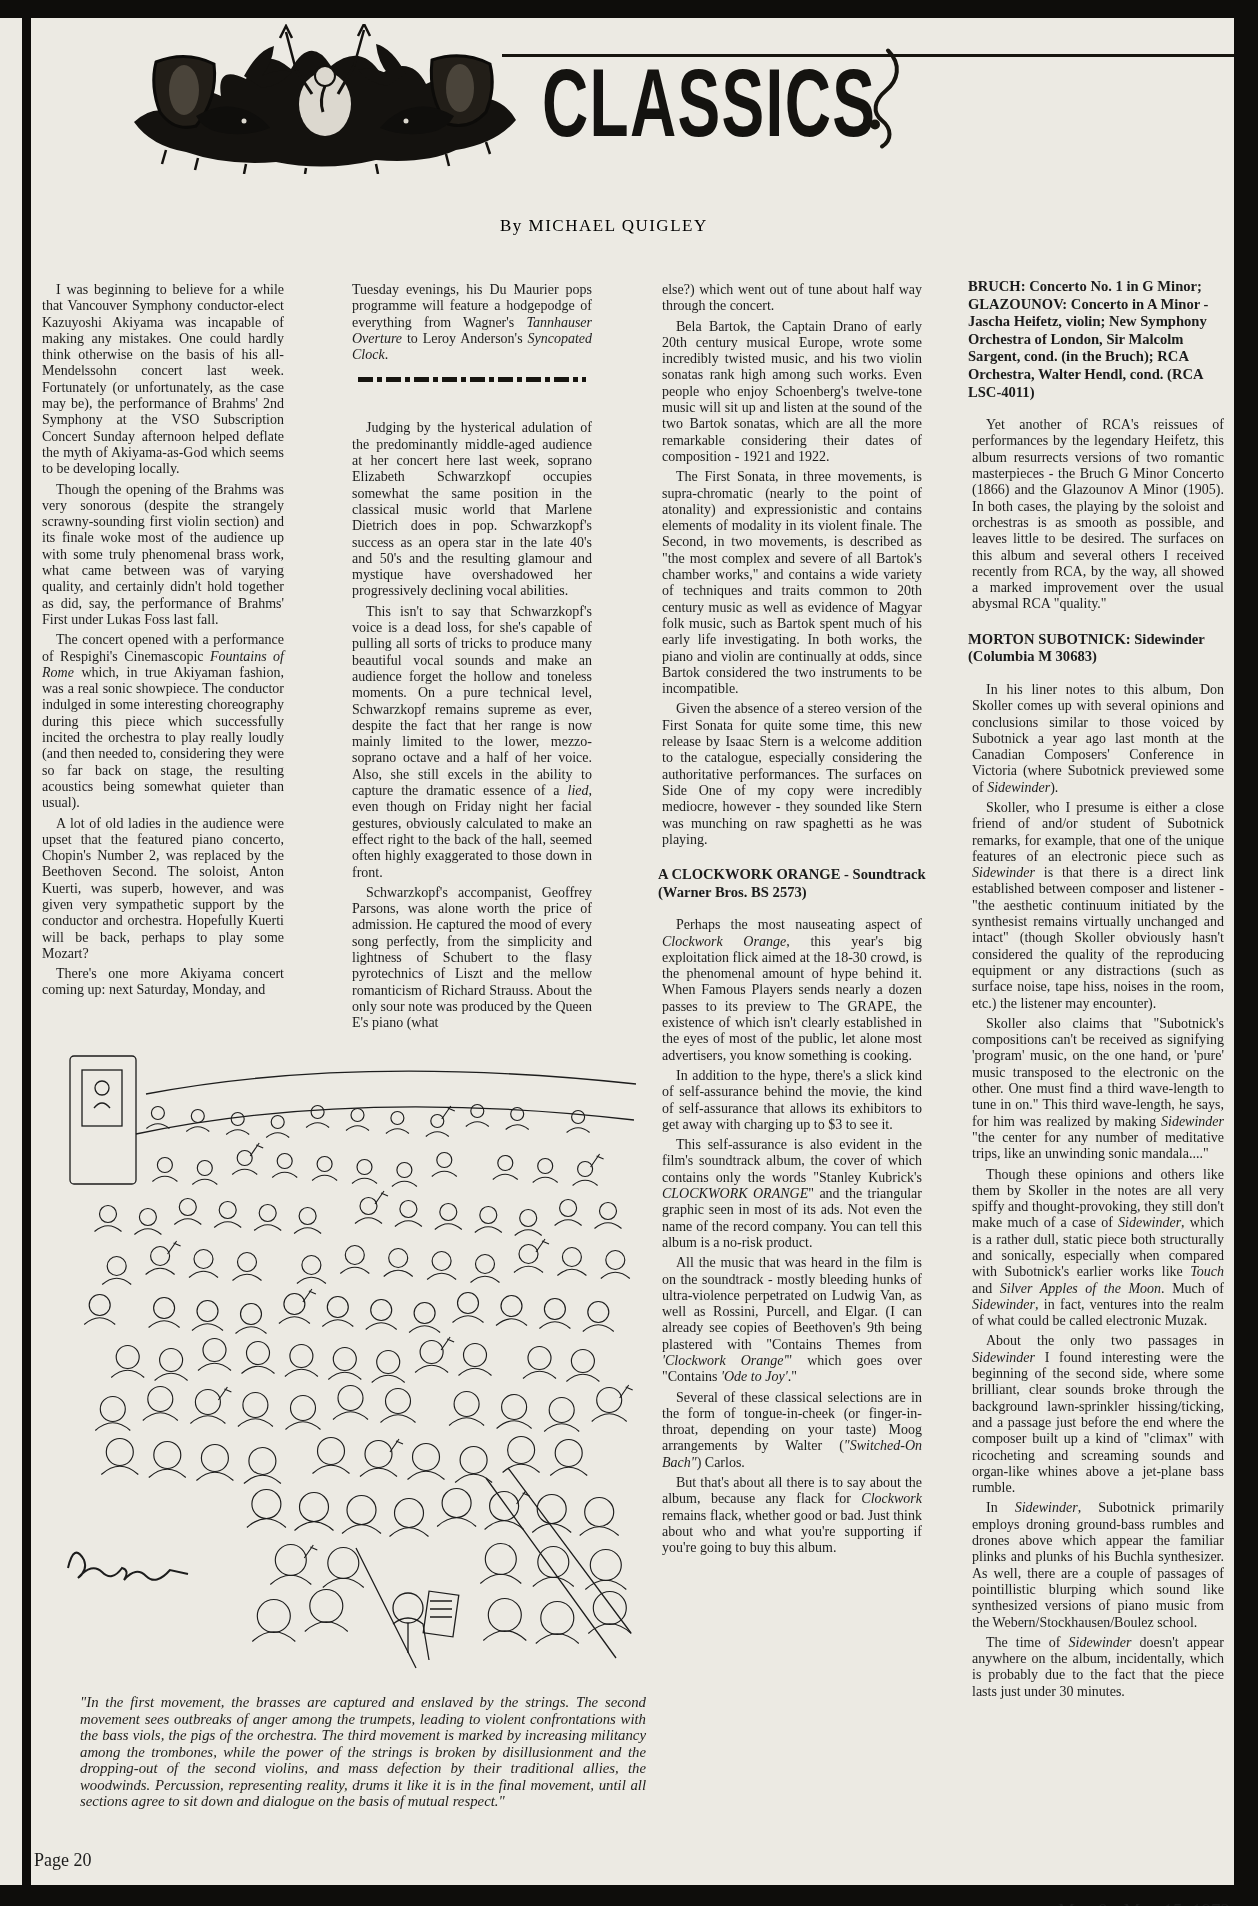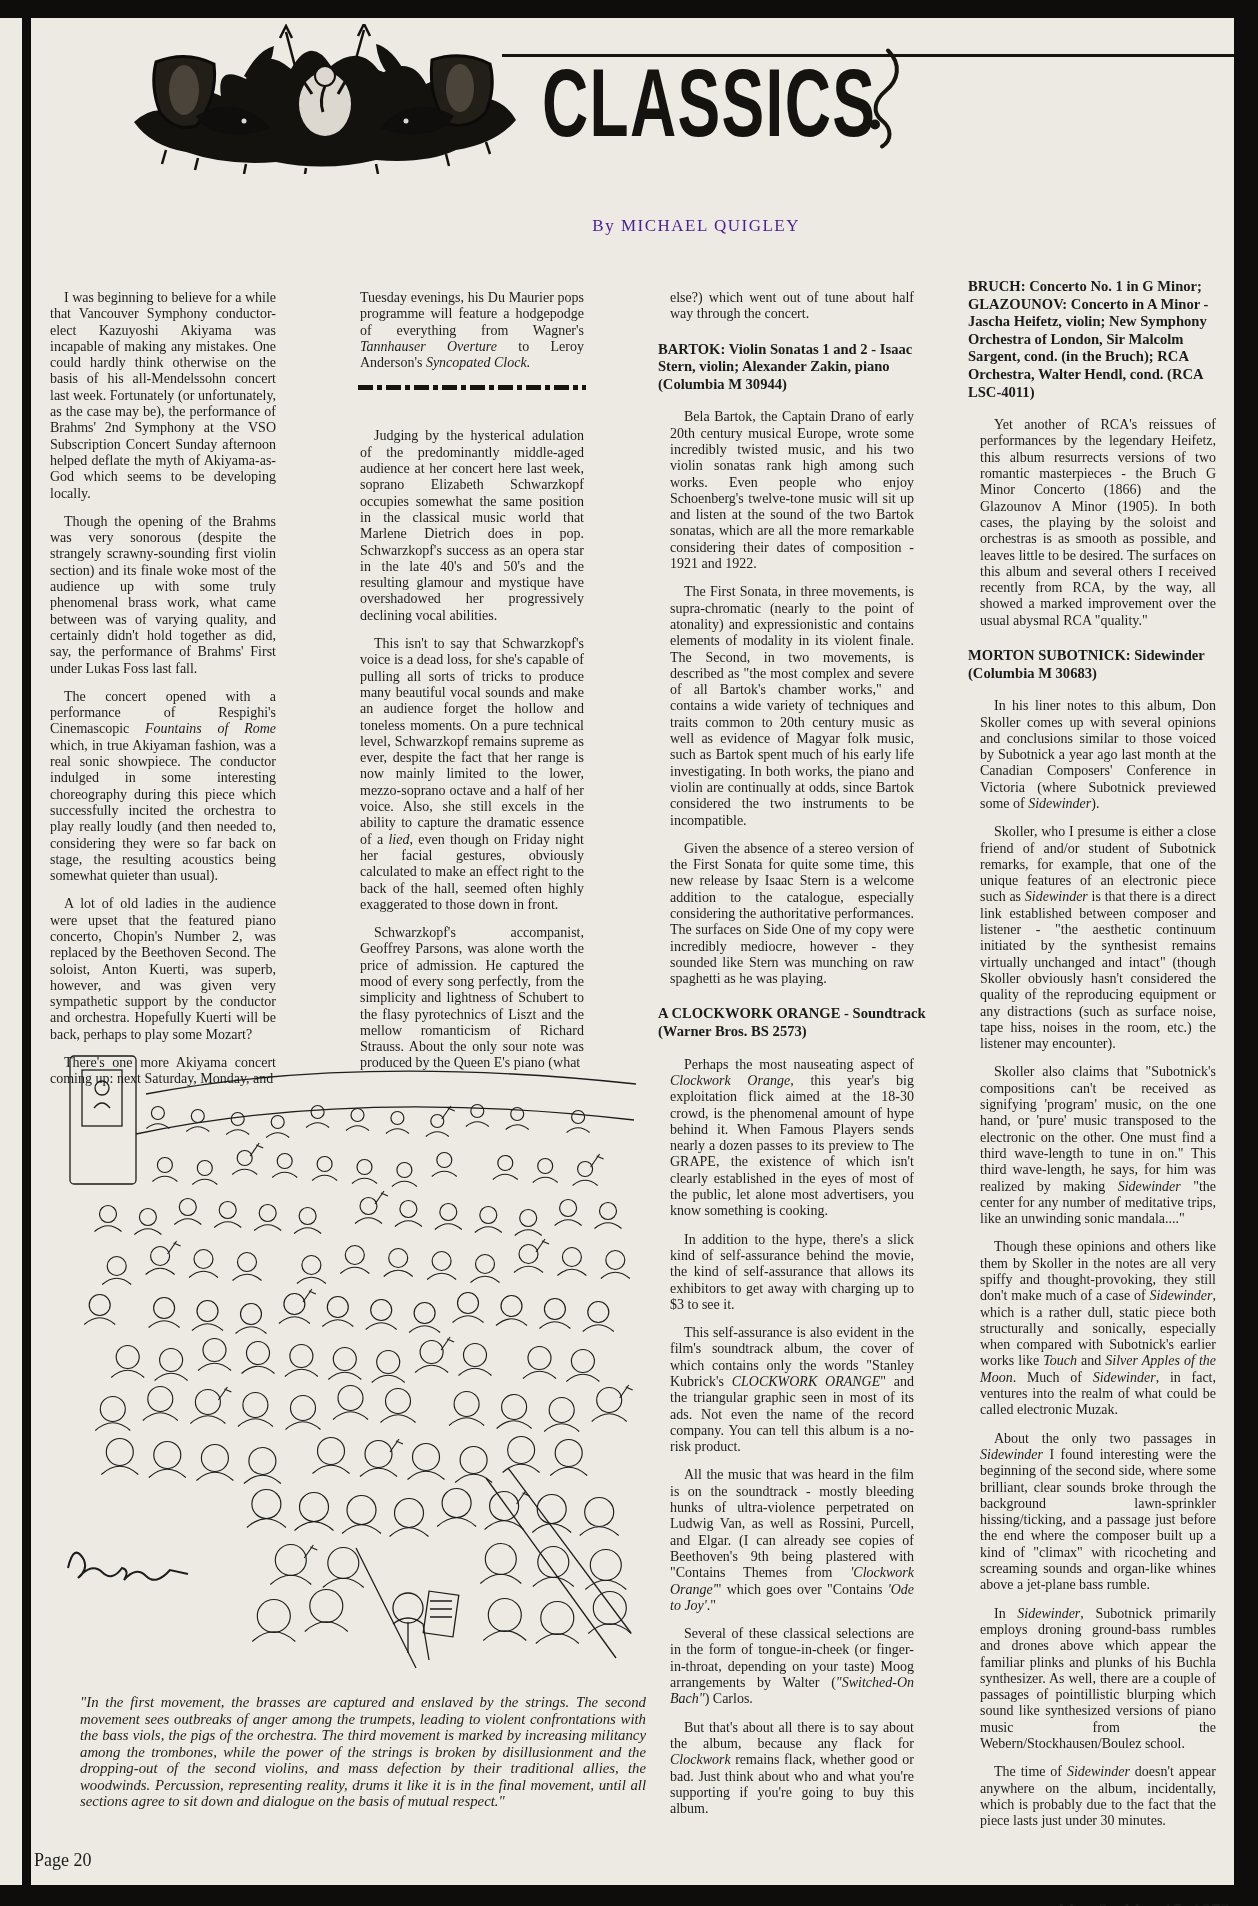--- a/index.html
+++ b/index.html
@@ -10,25 +10,25 @@
   .frame-left{position:absolute;left:22px;top:14px;width:9px;height:1874px;background:#0e0d0b;}
   .frame-right{position:absolute;right:0;top:0;width:24px;height:100%;background:#0e0d0b;}
   .frame-bottom{position:absolute;left:0;bottom:0;width:100%;height:21px;background:#0e0d0b;}
   
   .masthead-rule{position:absolute;left:502px;top:54px;width:732px;height:3px;background:#17150f;}
   .engraving{position:absolute;left:126px;top:24px;width:398px;height:150px;}
   .classics{position:absolute;left:542px;top:54px;font-family:"Liberation Sans",sans-serif;
             font-weight:700;font-size:97px;line-height:1;letter-spacing:2px;color:#141310;
             transform:scaleX(0.66);transform-origin:left top;white-space:nowrap;}
   .clef{position:absolute;left:858px;top:46px;width:48px;height:106px;}
-  .byline{position:absolute;left:500px;top:216px;width:300px;text-align:right;
-          font-size:17px;letter-spacing:1.5px;color:#4c1d95;}
+  .byline{position:absolute;left:500px;top:216px;width:300px;text-align:left;
+          font-size:17px;letter-spacing:1.5px;color:#000000;}
   
   .col{position:absolute;top:278px;text-align:justify;font-size:14px;line-height:16.3px;}
-  .col p{margin:12px;text-indent:14px;}
+  .col p{margin:4px;text-indent:14px;}
   .col p.cont{text-indent:0;}
   .col1{left:38px;width:250px;}
   .col2{left:348px;width:248px;}
   .col3{left:658px;width:268px;}
   .col4{left:968px;width:260px;}
   .rec-head{font-size:14.6px;line-height:17.6px;font-weight:700;margin:18px 0 16px;
             text-align:left;text-indent:0;}
   .col4 .rec-head:first-child{margin-top:0;}
   .divider{height:5px;width:228px;margin:14px auto 38px auto;
     background:repeating-linear-gradient(90deg,#16140f 0 15px,transparent 15px 19px,#16140f 19px 24px,transparent 24px 28px);}
@@ -94,21 +94,20 @@
   <div class="col col2">
     <p class="cont">Tuesday evenings, his Du Maurier pops programme will feature a hodgepodge of everything from Wagner's <i>Tannhauser Overture</i> to Leroy Anderson's <i>Syncopated Clock</i>.</p>
     <div class="divider"></div>
     <p>Judging by the hysterical adulation of the predominantly middle-aged audience at her concert here last week, soprano Elizabeth Schwarzkopf occupies somewhat the same position in the classical music world that Marlene Dietrich does in pop. Schwarzkopf's success as an opera star in the late 40's and 50's and the resulting glamour and mystique have overshadowed her progressively declining vocal abilities.</p>
     <p>This isn't to say that Schwarzkopf's voice is a dead loss, for she's capable of pulling all sorts of tricks to produce many beautiful vocal sounds and make an audience forget the hollow and toneless moments. On a pure technical level, Schwarzkopf remains supreme as ever, despite the fact that her range is now mainly limited to the lower, mezzo-soprano octave and a half of her voice. Also, she still excels in the ability to capture the dramatic essence of a <i>lied</i>, even though on Friday night her facial gestures, obviously calculated to make an effect right to the back of the hall, seemed often highly exaggerated to those down in front.</p>
     <p>Schwarzkopf's accompanist, Geoffrey Parsons, was alone worth the price of admission. He captured the mood of every song perfectly, from the simplicity and lightness of Schubert to the flasy pyrotechnics of Liszt and the mellow romanticism of Richard Strauss. About the only sour note was produced by the Queen E's piano (what</p>
   </div>
 
   <div class="col col3">
     <p class="cont">else?) which went out of tune about half way through the concert.</p>
-    <h3 class="rec-head">BARTOK: Violin Sonatas 1 and 2 - Isaac Stern, violin; Alexander Zakin, piano (Columbia M 30944)</h3>
     <p>Bela Bartok, the Captain Drano of early 20th century musical Europe, wrote some incredibly twisted music, and his two violin sonatas rank high among such works. Even people who enjoy Schoenberg's twelve-tone music will sit up and listen at the sound of the two Bartok sonatas, which are all the more remarkable considering their dates of composition - 1921 and 1922.</p>
     <p>The First Sonata, in three movements, is supra-chromatic (nearly to the point of atonality) and expressionistic and contains elements of modality in its violent finale. The Second, in two movements, is described as "the most complex and severe of all Bartok's chamber works," and contains a wide variety of techniques and traits common to 20th century music as well as evidence of Magyar folk music, such as Bartok spent much of his early life investigating. In both works, the piano and violin are continually at odds, since Bartok considered the two instruments to be incompatible.</p>
     <p>Given the absence of a stereo version of the First Sonata for quite some time, this new release by Isaac Stern is a welcome addition to the catalogue, especially considering the authoritative performances. The surfaces on Side One of my copy were incredibly mediocre, however - they sounded like Stern was munching on raw spaghetti as he was playing.</p>
     <h3 class="rec-head">A CLOCKWORK ORANGE - Soundtrack (Warner Bros. BS 2573)</h3>
     <p>Perhaps the most nauseating aspect of <i>Clockwork Orange</i>, this year's big exploitation flick aimed at the 18-30 crowd, is the phenomenal amount of hype behind it. When Famous Players sends nearly a dozen passes to its preview to The GRAPE, the existence of which isn't clearly established in the eyes of most of the public, let alone most advertisers, you know something is cooking.</p>
     <p>In addition to the hype, there's a slick kind of self-assurance behind the movie, the kind of self-assurance that allows its exhibitors to get away with charging up to $3 to see it.</p>
     <p>This self-assurance is also evident in the film's soundtrack album, the cover of which contains only the words "Stanley Kubrick's <i>CLOCKWORK ORANGE</i>" and the triangular graphic seen in most of its ads. Not even the name of the record company. You can tell this album is a no-risk product.</p>
     <p>All the music that was heard in the film is on the soundtrack - mostly bleeding hunks of ultra-violence perpetrated on Ludwig Van, as well as Rossini, Purcell, and Elgar. (I can already see copies of Beethoven's 9th being plastered with "Contains Themes from <i>'Clockwork Orange'</i>" which goes over "Contains <i>'Ode to Joy'</i>."</p>
     <p>Several of these classical selections are in the form of tongue-in-cheek (or finger-in-throat, depending on your taste) Moog arrangements by Walter (<i>"Switched-On Bach"</i>) Carlos.</p>
     <p>But that's about all there is to say about the album, because any flack for <i>Clockwork</i> remains flack, whether good or bad. Just think about who and what you're supporting if you're going to buy this album.</p>

